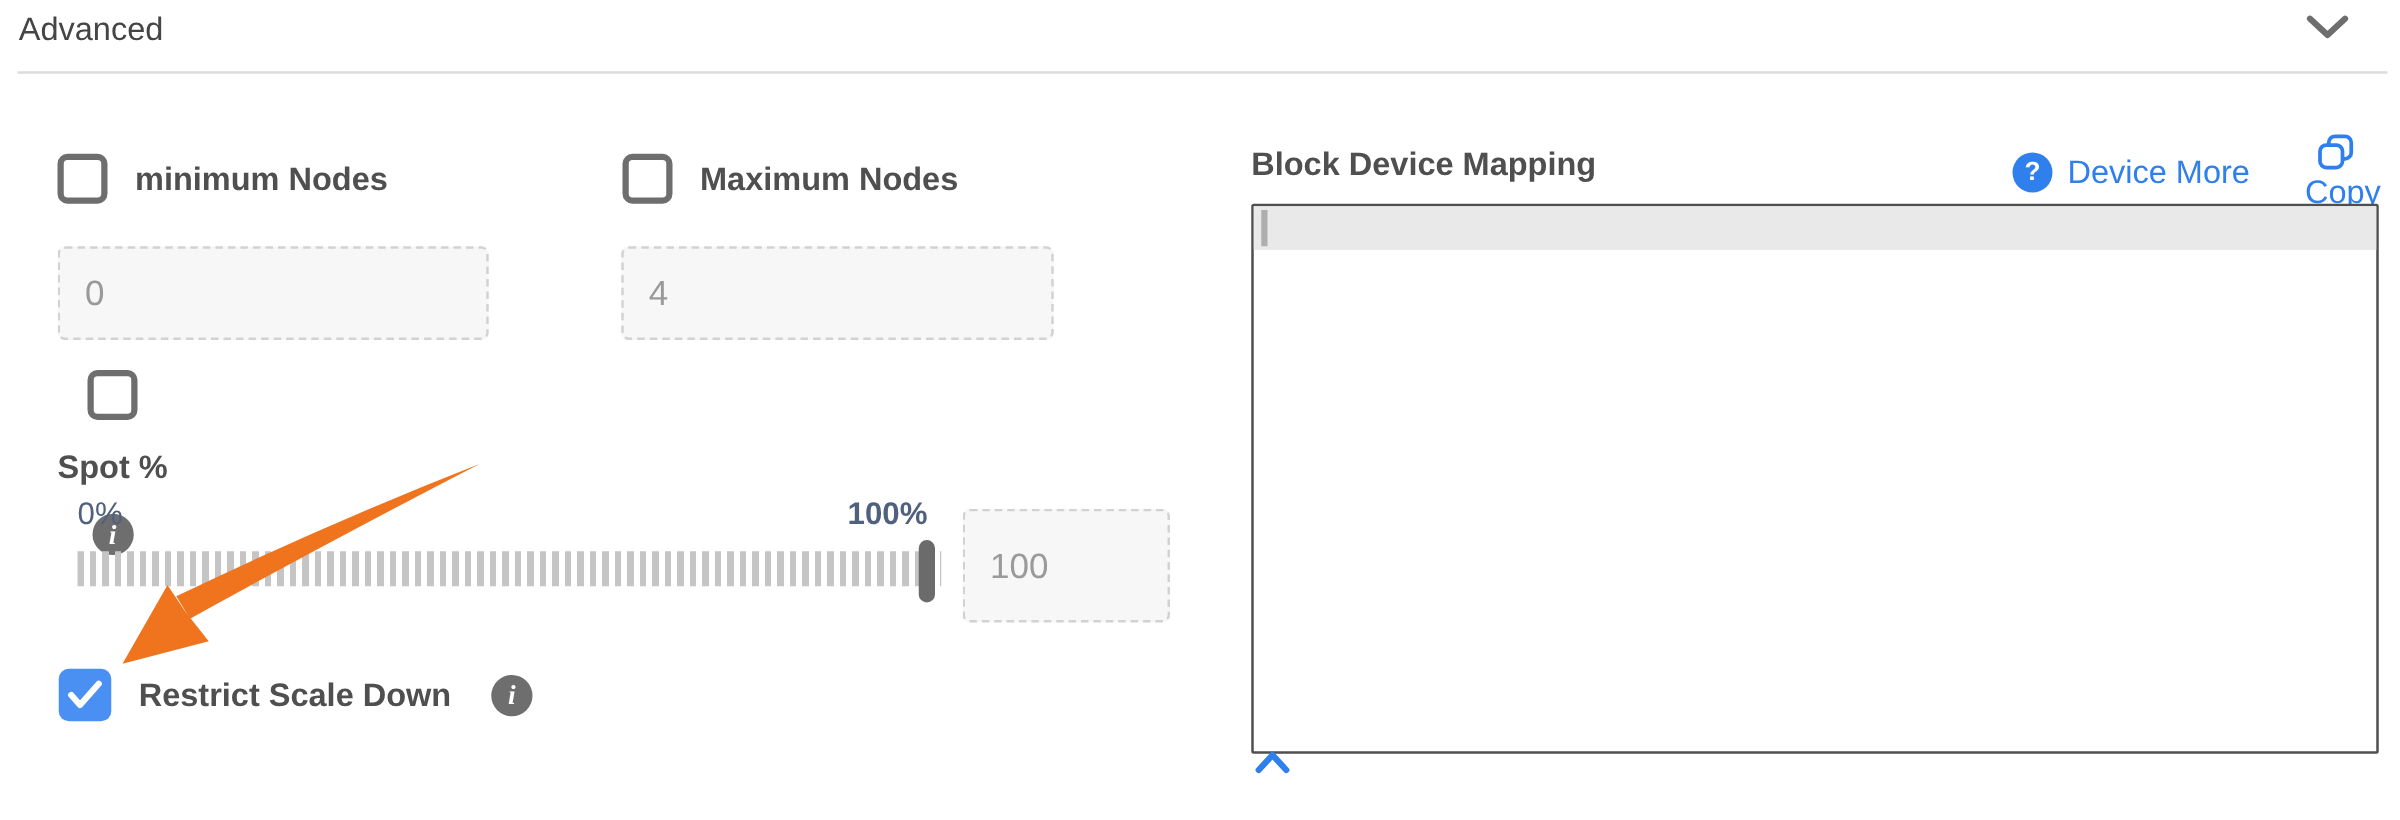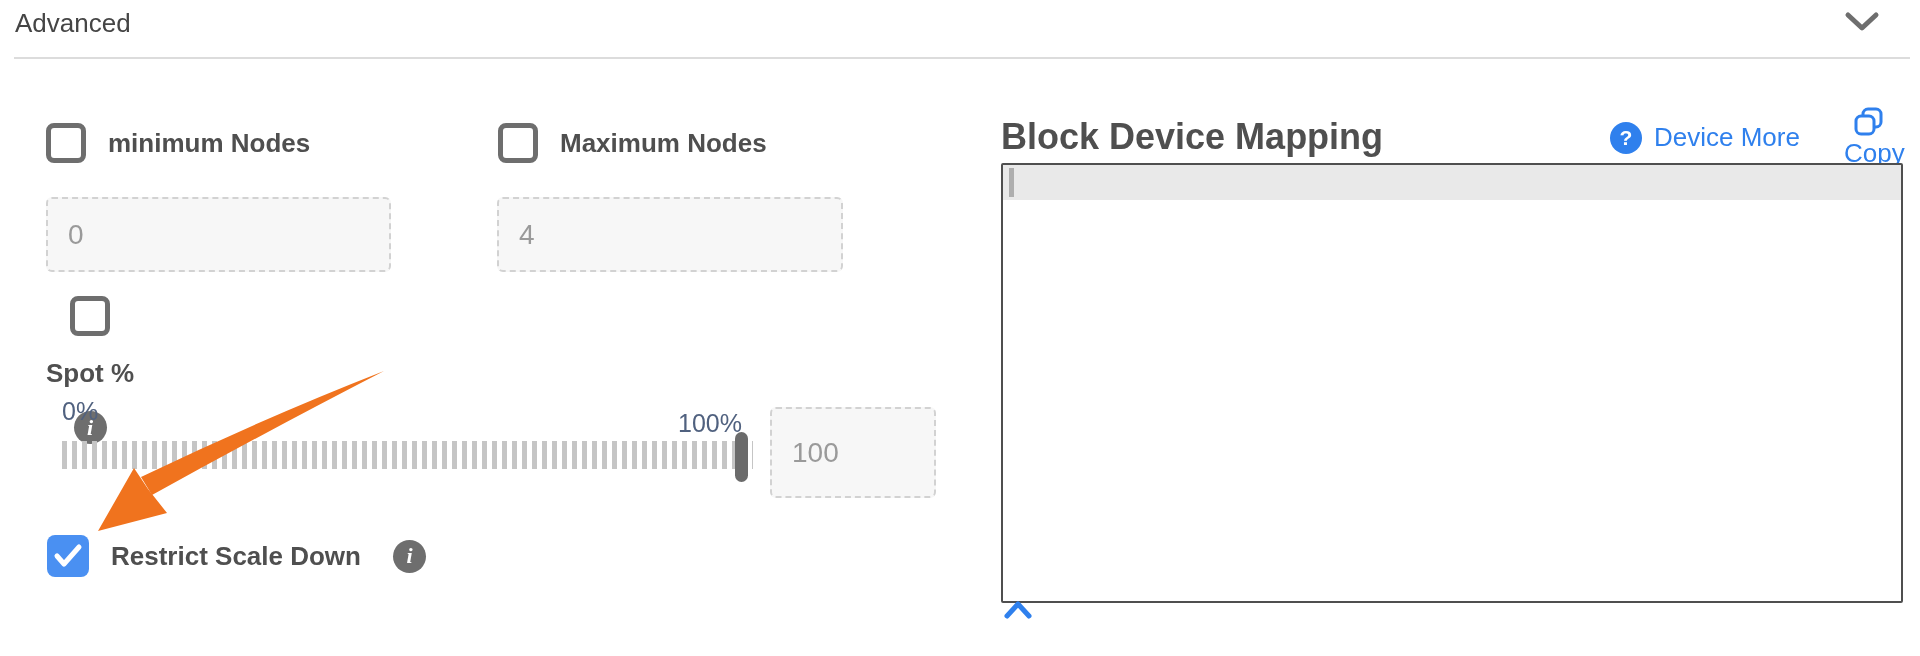--- a/index.html
+++ b/index.html
@@ -29,21 +29,21 @@
                 font-family:"Liberation Sans","DejaVu Sans",sans-serif; }
 
   
   .slider-minmax { position:absolute; font-size:25px; color:#50617f; }
   .ticks { position:absolute; left:62px; top:441px; width:691px; height:28px; cursor:pointer;
            background:repeating-linear-gradient(to right,#c5c5c5 0 5px,transparent 5px 10px); }
   .handle { position:absolute; left:735px; top:432px; width:13px; height:50px;
             background:#6b6b6b; border-radius:7px; cursor:grab; }
 
   
-  .bdm-title { position:absolute; left:1001px; top:116px; font-size:36px; font-weight:600; color:#4f4f4f; }
+  .bdm-title { position:absolute; left:1001px; top:116px; font-size:26px; font-weight:600; color:#4f4f4f; }
   .bdm-links { position:absolute; left:1610px; top:106px; display:flex; align-items:center; }
   .link-text { font-size:26px; font-weight:500; color:#2f80ed; cursor:pointer; }
   .q-badge { width:32px; height:32px; border-radius:50%; background:#2f80ed; color:#fff;
              display:flex; align-items:center; justify-content:center; font-size:21px; font-weight:700;
              margin-right:12px; cursor:pointer; }
   .copy-wrap { display:flex; align-items:center; margin-left:44px; cursor:pointer;flex-direction:column; }
 
   .editor { position:absolute; left:1001px; top:163px; width:902px; height:440px;
             border:2px solid #4f4f4f; border-radius:2px; background:#fff; cursor:text; }
   .active-line { position:relative; margin:0; width:100%; height:35px; background:#e9e9e9; }
@@ -83,21 +83,21 @@
 
   <div class="cbrow" style="left:46px; top:296px;flex-direction:column;">
     <div class="cb"></div>
     <div class="cb-label">Spot %</div>
     <div class="info-badge" style="margin-left:0;">
       <span>i</span>
     </div>
   </div>
 
   <div class="slider-minmax" style="left:62px; top:397px;">0%</div>
-  <div class="slider-minmax" style="left:672px; top:409px; width:70px; text-align:right;">100%</div>
+  <div class="slider-minmax" style="left:672px; top:397px; width:70px; text-align:right;font-weight:bold;">100%</div>
   <div class="ticks"></div>
   <div class="handle"></div>
   <input class="dash-input" style="left: 770px; top: 407px; width: 166px; height: 91px;" value="100">
 
   <div class="cbrow" style="left:47px; top:535px;">
     <div class="cb checked" style="width:42px;height:42px;">
       <svg width="30" height="26" viewBox="0 0 30 26">
         <polyline points="4,13 11,21 26,4" fill="none" stroke="#ffffff" stroke-width="5" stroke-linecap="round" stroke-linejoin="round"></polyline>
       </svg>
     </div>

